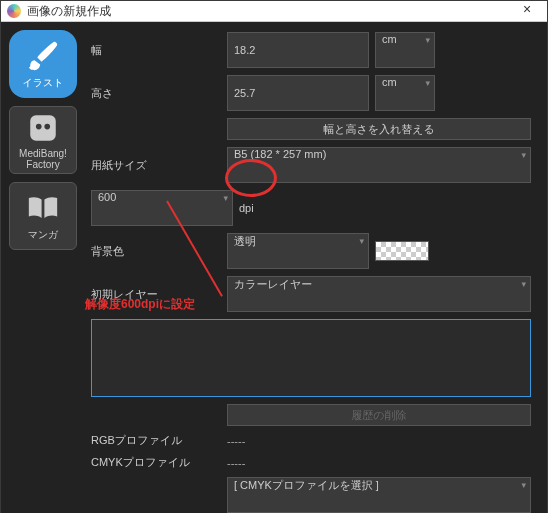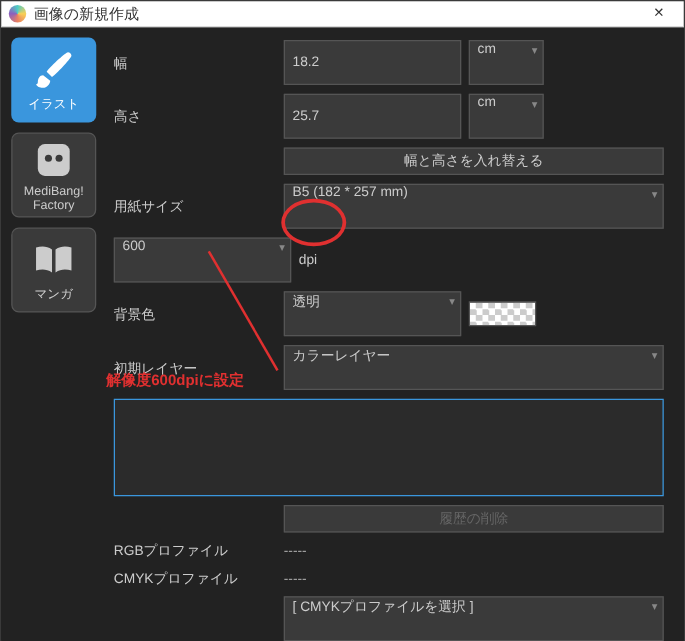--- a/index.html
+++ b/index.html
@@ -5,21 +5,21 @@
 * { box-sizing: border-box; margin: 0; padding: 0; }
 body { background: #1a1a1a; font-family: "Meiryo", sans-serif; font-size: 11px; color: #ccc; width: 548px; height: 513px; overflow: hidden; }
 .window { width: 548px; height: 513px; background: #1e1e1e; border: 1px solid #3a3a3a; display: flex; flex-direction: column; }
 .titlebar { height: 28px; background: #fff; display: flex; align-items: center; padding: 0 6px; border-bottom: 1px solid #ccc; }
 .titlebar .app-icon { width: 14px; height: 14px; border-radius: 50%; background: conic-gradient(#4ecdc4,#f9d056,#e98062,#8b5fbf,#4ecdc4); margin-right: 6px; }
 .titlebar .title { color: #333; font-size: 12px; flex: 1; }
 .titlebar .close { width: 28px; height: 20px; text-align: center; color: #333; font-size: 14px; cursor: pointer; }
 .body { flex: 1; display: flex; background: #222; position: relative; }
 .sidebar { width: 84px; padding: 8px; display: flex; flex-direction: column; gap: 8px; }
 .tab { width: 68px; height: 68px; border-radius: 6px; display: flex; flex-direction: column; align-items: center; justify-content: center; gap: 3px; cursor: pointer; font-size: 10px; }
-.tab.active { background: #3a96dd; color: #fff; }
+.tab.active { background: #3a96dd; color: #fff; border-radius: 16px; }
 .tab.inactive { background: #3a3a3a; border: 1px solid #555; color: #ccc; }
 .tab svg { width: 34px; height: 34px; }
 .content { flex: 1; padding: 10px 16px 10px 6px; position: relative; }
 .row { display: flex; align-items: center; margin-bottom: 7px; gap: 6px; }
 .label { width: 130px; color: #ccc; }
 .input, .select { background: #3a3a3a; border: 1px solid #555; color: #ccc; height: 36px; padding: 0 6px; font-size: 11px; }
 .input { width: 142px; }
 .unit { width: 60px; }
 .select { position: relative; padding-right: 16px; }
 .select::after { content: "▾"; position: absolute; right: 4px; top: 2px; color: #888; font-size: 9px; }

